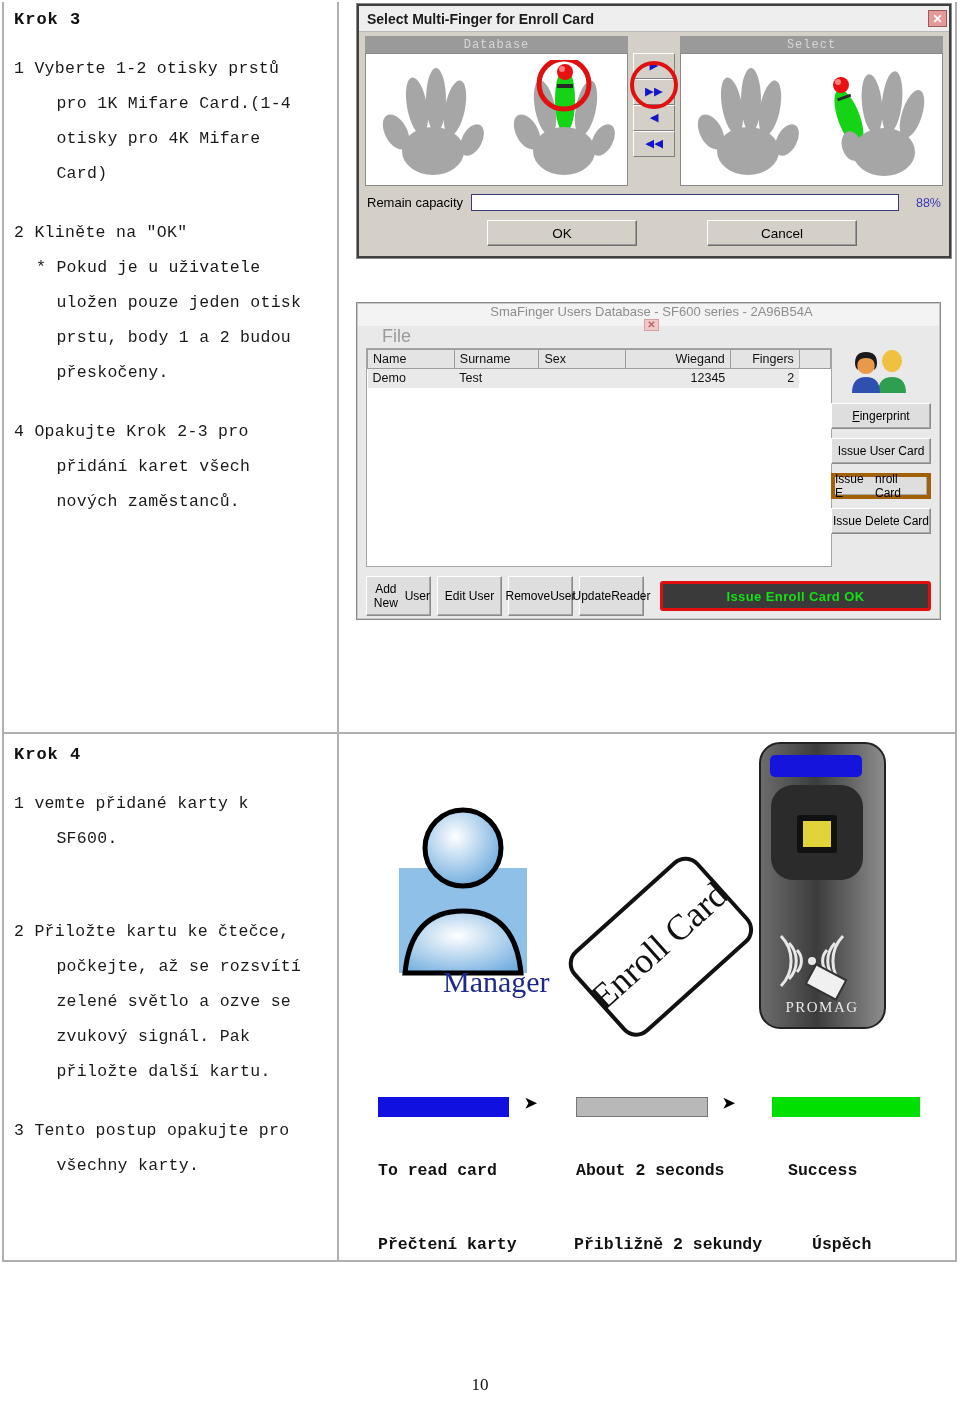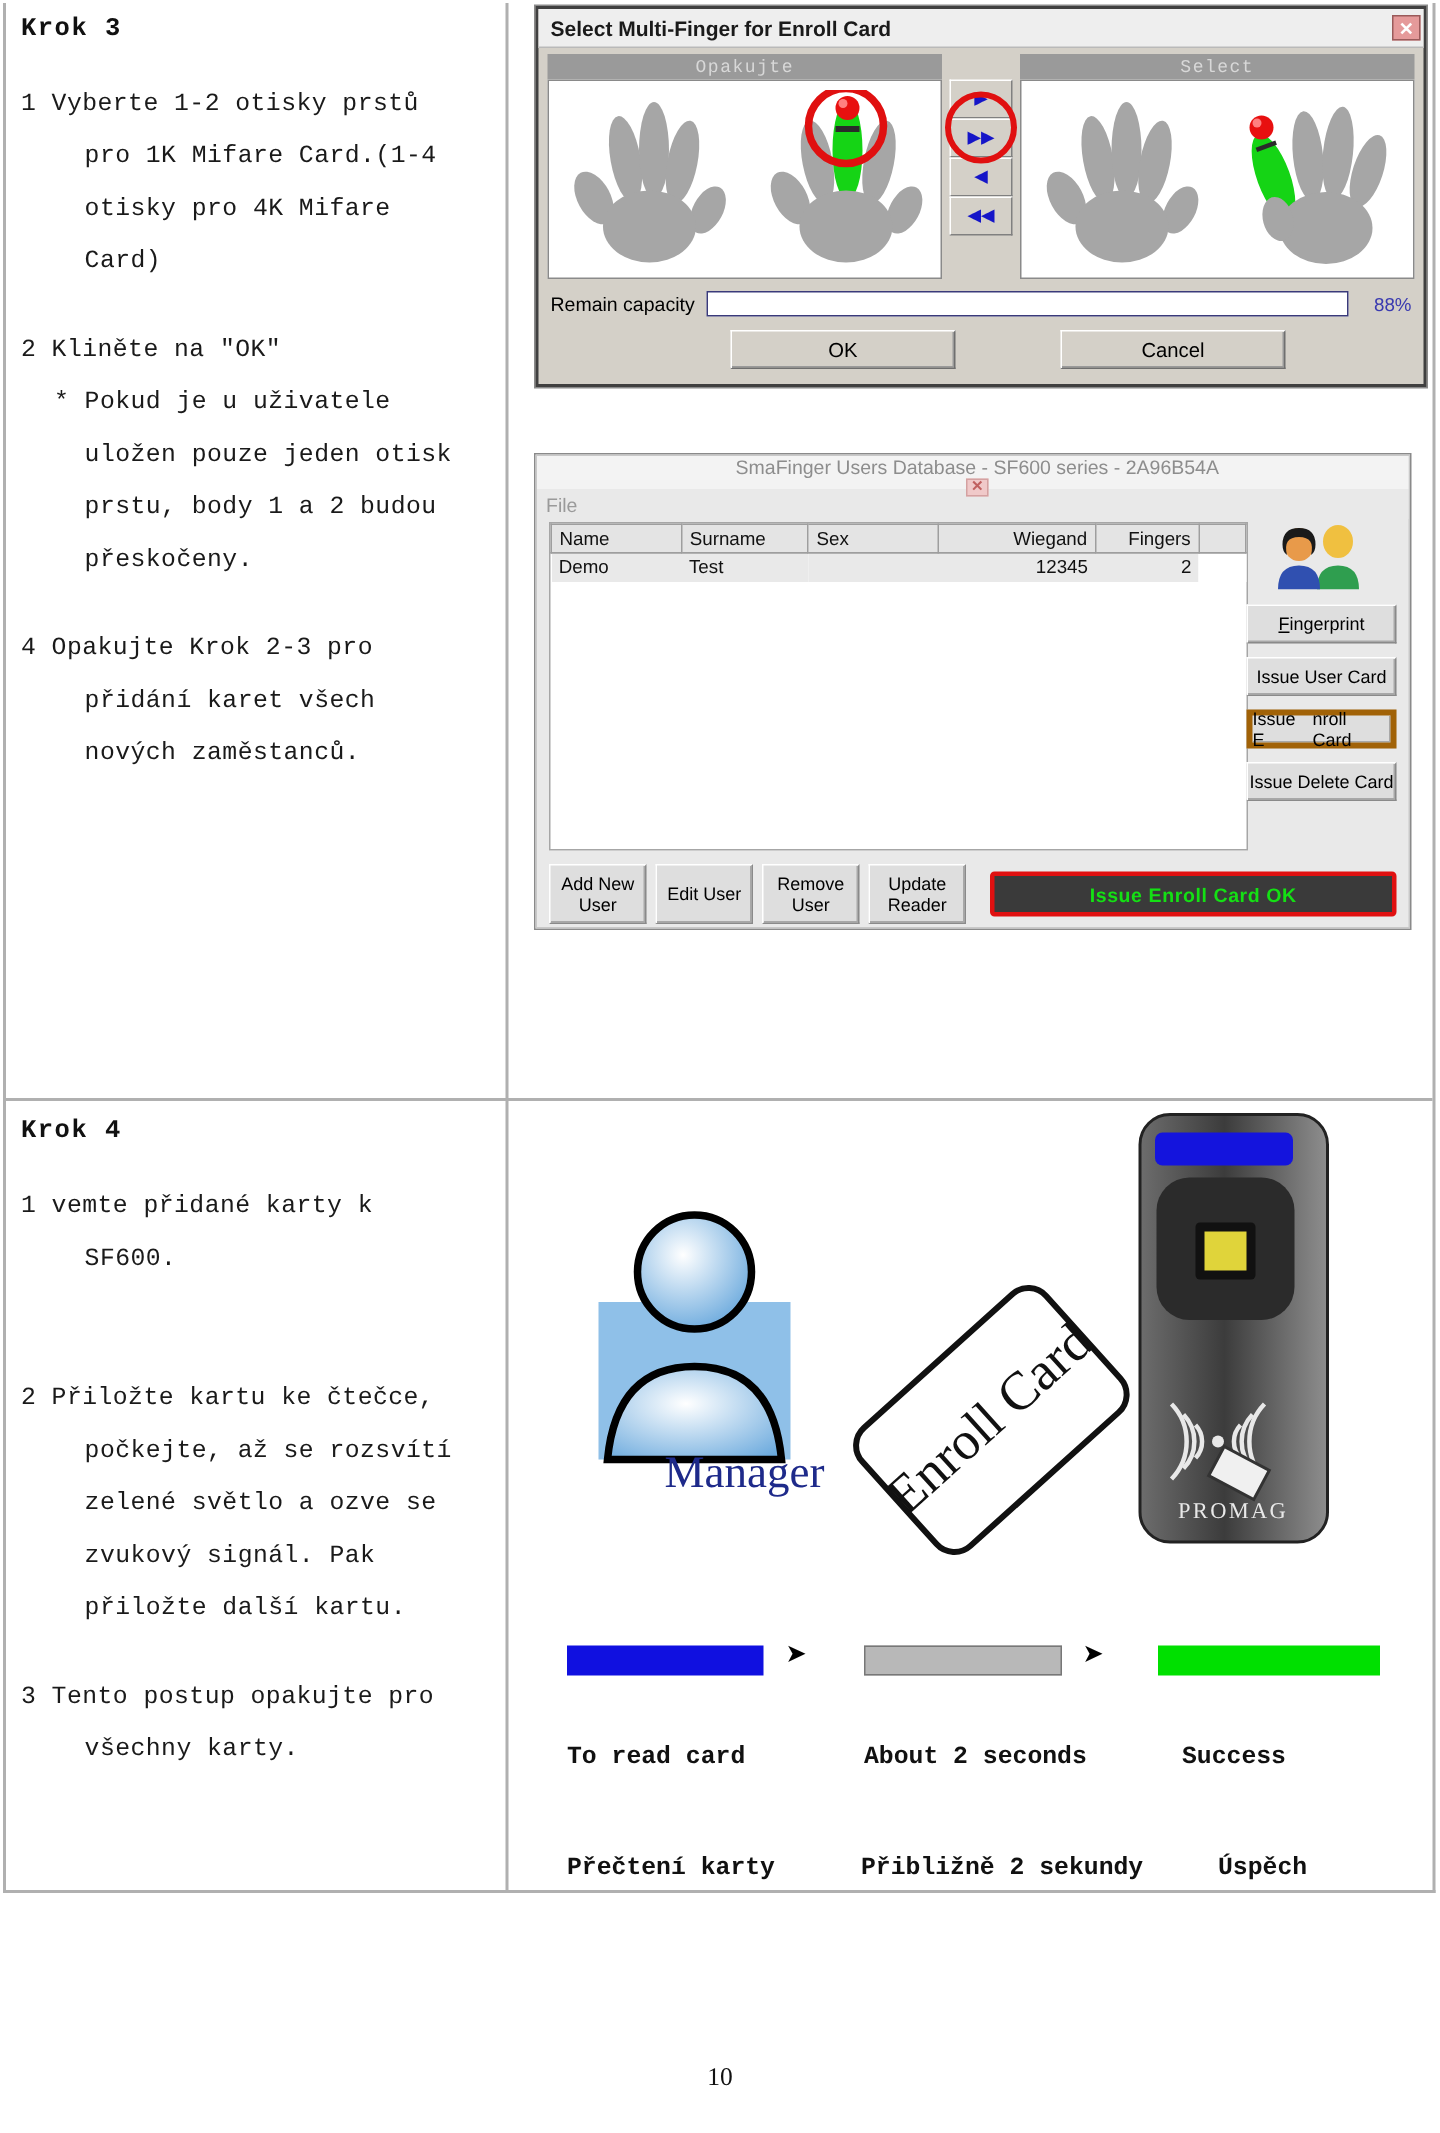--- a/index.html
+++ b/index.html
@@ -153,23 +153,23 @@
     background:#e9e9e9;
     border:1px solid #c8c8c8;
   }
   #dlg-db .win-title { background:#f3f3f3; height:22px;flex-direction:column; }
   #dlg-db .t-text { color:#8d8d8d; font-size:13px; }
   #dlg-db .close-btn {
     width:15px; height:14px; background:#f0c9c9;
     border:1px solid #d4a1a1; color:#c06060; font-size:10px;
   }
   .menubar {
-    height:20px; padding-left:6px;
+    height:20px; padding-left:24px;
     font-family:"Liberation Sans", sans-serif;
-    font-size:13px; color:#9a9a9a;
+    font-size:18px; color:#9a9a9a;
     display:flex; align-items:center;
     background:#e9e9e9;
   }
   .db-body {
     position:absolute; left:8px; top:44px;
     width:466px; height:219px;
     background:#ffffff;
     border:1px solid #a6a6a6;
   }
   table.grid { width:100%; border-collapse:collapse;
@@ -208,21 +208,21 @@
     position:absolute; left:8px; right:8px; top:272px;
     display:flex; align-items:center; gap:6px;
   }
   .bot-btn {
     width:65px; height:40px;
     background:#dedede;
     border:1px solid #ffffff;
     border-right-color:#8a8a8a; border-bottom-color:#8a8a8a;
     box-shadow:inset -1px -1px 0 #a8a8a8;
     font-family:"Liberation Sans", sans-serif; font-size:12px; color:#000;
-    display:flex; flex-direction:column; align-items:center;
+    display:flex; flex-direction:row; align-items:center;
     justify-content:center; line-height:14px; text-align:center;
   }
   .status-led {
     flex:1; height:30px; margin-left:10px;
     background:#3a3a3a;
     border:3px solid #e01010;
     border-radius:3px;
     display:flex; align-items:center; justify-content:center;
     color:#14e014; font-weight:bold; font-size:13px;
     font-family:"Liberation Sans", sans-serif;
@@ -307,21 +307,21 @@
 
 <div class="win" id="dlg-finger">
   <div class="win-title">
     <span class="t-text">Select Multi-Finger for Enroll Card</span>
     <span class="close-btn">✕</span>
   </div>
 
   <div class="panes">
 
     <div class="pane">
-      <div class="pane-head">Opakujte</div>
+      <div class="pane-head">Database</div>
       <div class="pane-body">
 
         <svg class="hand" viewBox="0 0 110 120">
           <ellipse cx="20" cy="72" rx="11" ry="19" fill="#a6a6a6" transform="rotate(-28 20 72)"></ellipse>
           <ellipse cx="41" cy="46" rx="10" ry="29" fill="#a6a6a6" transform="rotate(-10 41 46)"></ellipse>
           <ellipse cx="60" cy="40" rx="10" ry="32" fill="#a6a6a6"></ellipse>
           <ellipse cx="79" cy="48" rx="10" ry="28" fill="#a6a6a6" transform="rotate(11 79 48)"></ellipse>
           <ellipse cx="96" cy="80" rx="10" ry="17" fill="#a6a6a6" transform="rotate(28 96 80)"></ellipse>
           <ellipse cx="57" cy="91" rx="31" ry="24" fill="#a6a6a6"></ellipse>
         </svg>

